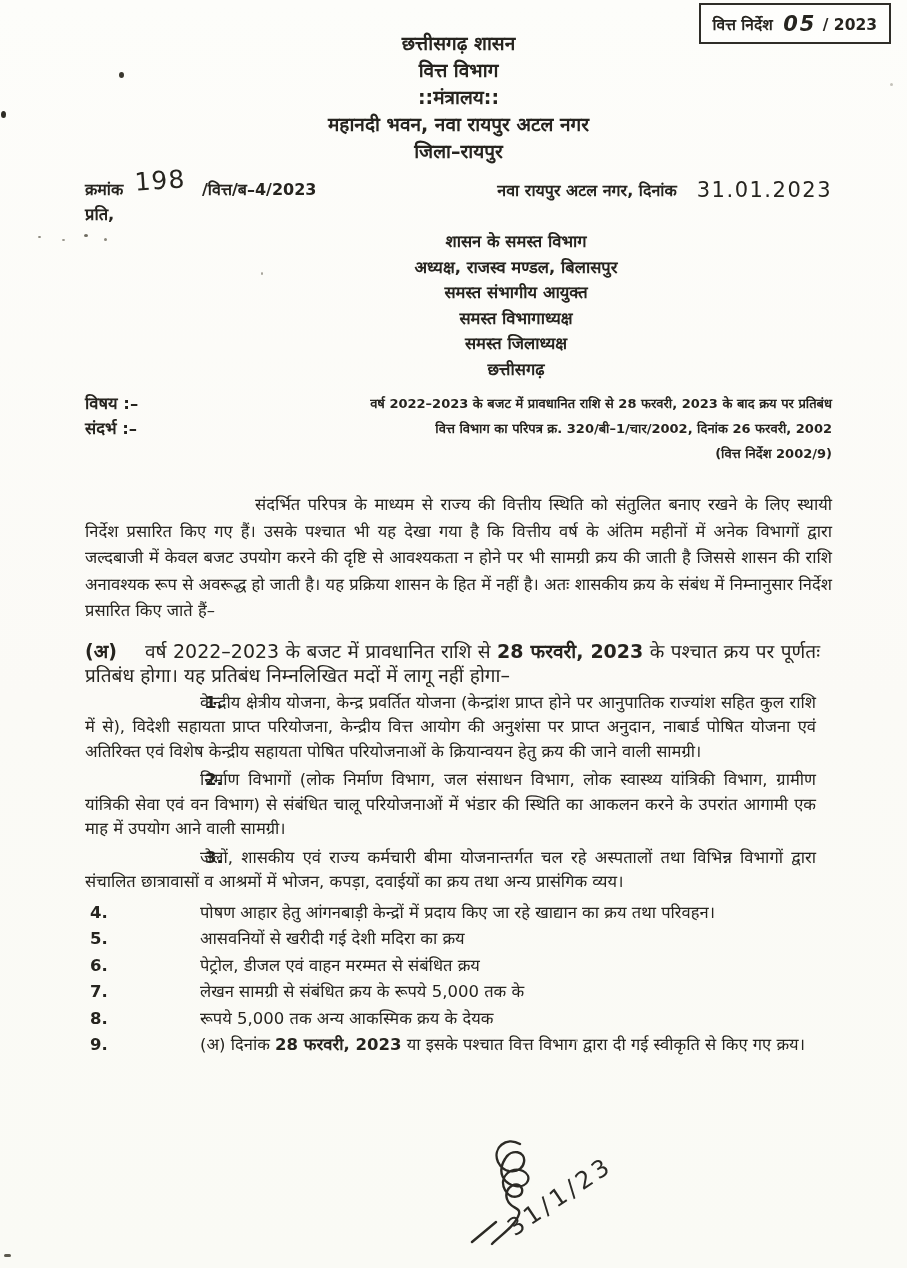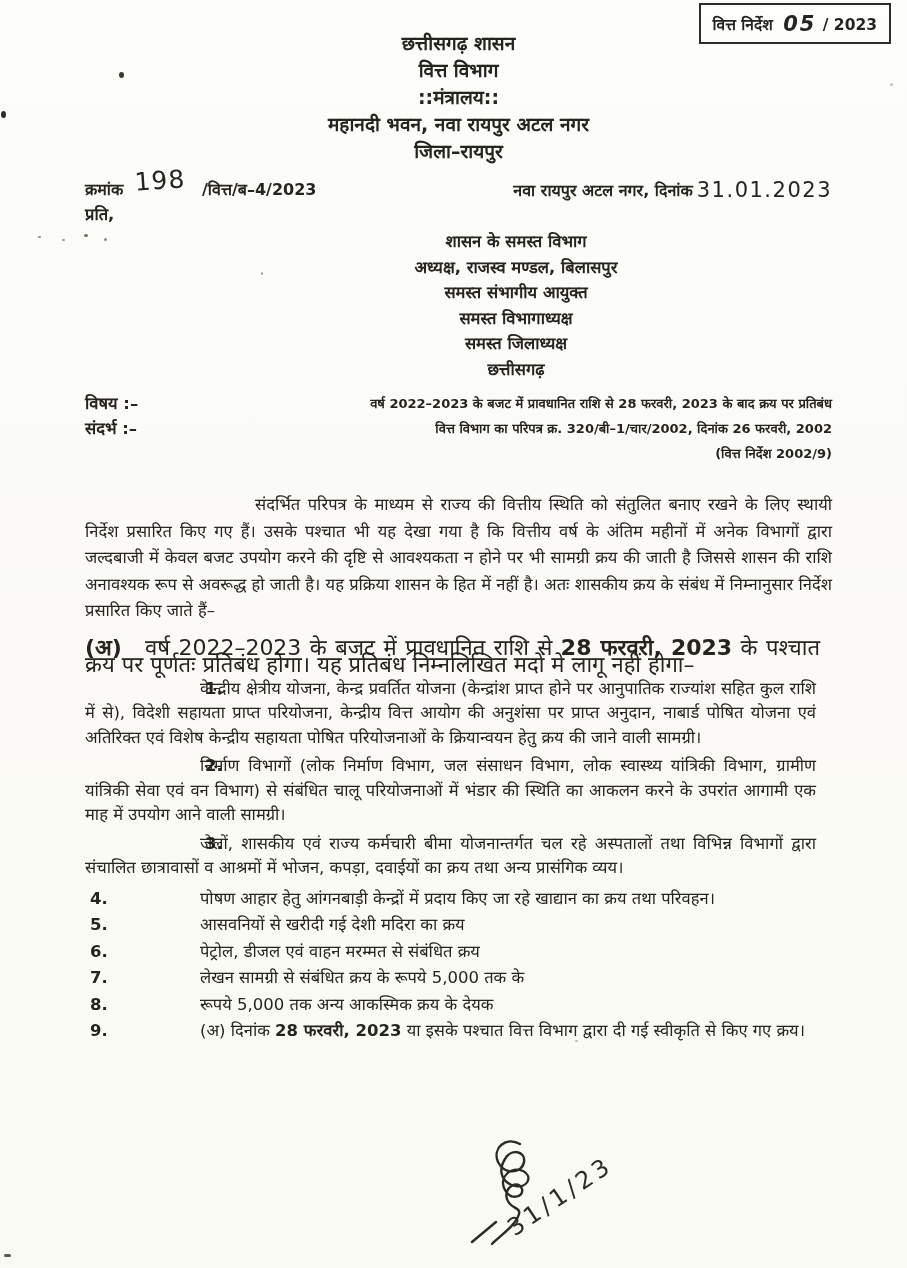--- a/index.html
+++ b/index.html
@@ -39,36 +39,36 @@
     display:flex;justify-content:space-between;align-items:flex-end;
     margin-top:4px;font-size:16px;font-weight:600;height:32px;
   }
   .hand-serial{
     display:inline-block;font-size:25px;font-weight:500;
     margin:0 16px 0 12px;transform:rotate(-4deg) translateY(-6px);
     letter-spacing:1px;
   }
   .hand-date{
     display:inline-block;font-size:21px;font-weight:500;
-    letter-spacing:1.5px;margin-left:4px;transform:translateY(1px);
+    letter-spacing:1.5px;margin-left:20px;transform:translateY(1px);
   }
   .salutation{font-size:16.5px;font-weight:600;margin-top:2px;line-height:24px;}
   .addressees{margin:2px 0 0 115px;}
   .addressees div{font-size:16.5px;font-weight:600;line-height:25.5px;text-align:center;}
   
   .meta-row{display:flex;margin-top:0;}
   .meta-row.first{margin-top:9px;}
   .meta-label{width:115px;flex:0 0 115px;font-size:16.5px;font-weight:bold;line-height:25px;}
   .meta-content{width:640px;font-size:13px;font-weight:600;line-height:25px;text-align:right;}
   
   .body-para{
     margin:26px 0 0 0;
     font-size:16.5px;line-height:26.5px;text-align:justify;text-indent:170px;
   }
-  .clause-a{margin:14px 12px 0 0;font-size:22px;line-height:17px;text-align:justify;}
+  .clause-a{margin:14px 12px 0 0;font-size:19px;line-height:24px;text-align:justify;}
   .clause-marker{display:inline-block;width:60px;font-weight:600;}
   .b{font-weight:bold;}
   
   .item{font-size:16.5px;line-height:24.5px;text-align:justify;margin:4px 16px 0 0;}
   .item .num{display:inline-block;width:55px;font-weight:600;}
   .item.flow{text-indent:60px;}
   .item.list{padding-left:115px;text-indent:-55px;margin-top:2px;}
   .item.gap{margin-top:6px;}
   
   .signature{position:absolute;left:438px;top:1138px;width:240px;height:125px;}

